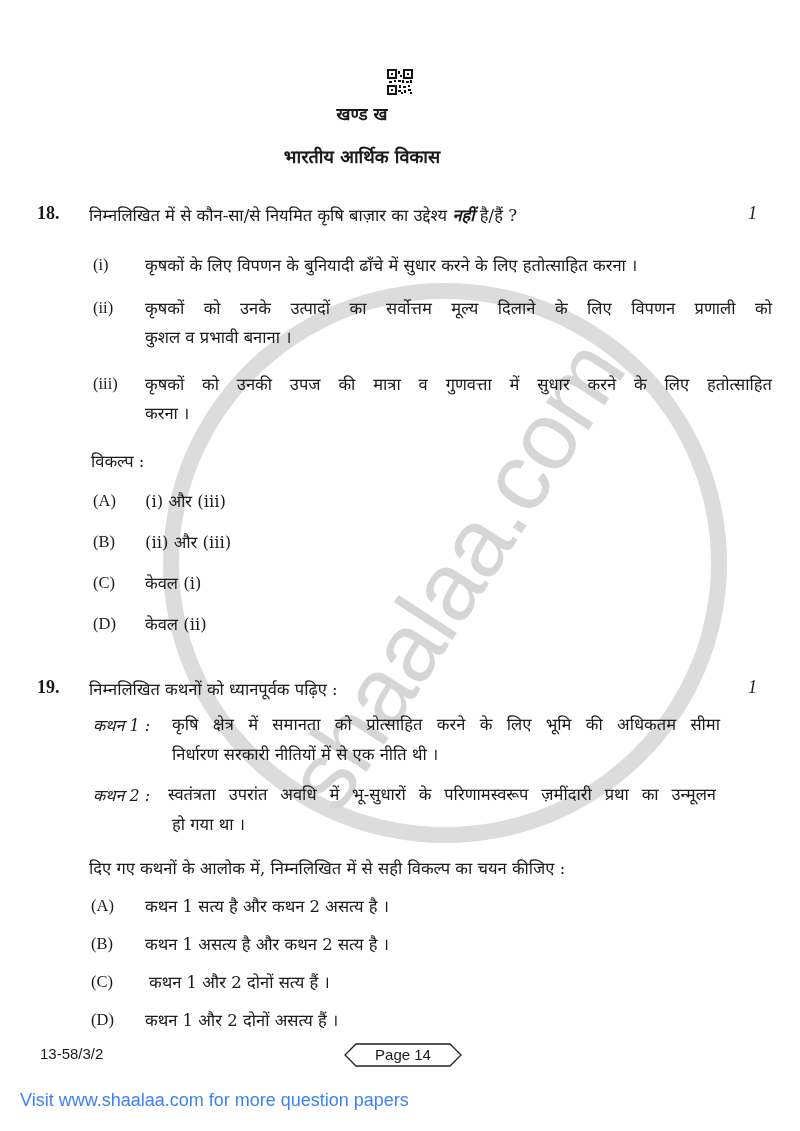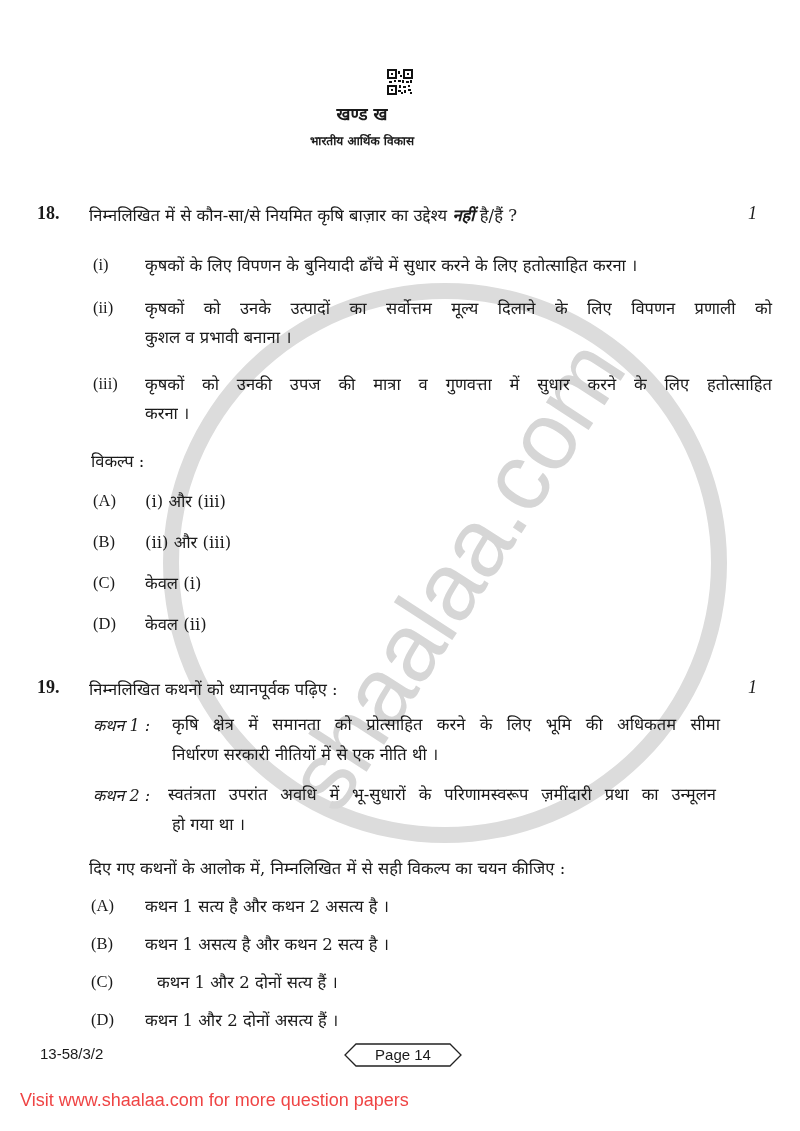--- a/index.html
+++ b/index.html
@@ -27,21 +27,21 @@
 
   
   .qr {
     position: absolute; left: 387px; top: 69px; width: 26px; height: 26px;
   }
   .section-title {
     position: absolute; left: 0; width: 724px; text-align: center;
     font-weight: bold; font-size: 17px;
   }
   .st1 { top: 102px; }
-  .st2 { top: 132px; font-size: 12px; }
+  .st2 { top: 144px; font-size: 18px; }
 
   
   .qnum {
     position: absolute; left: 37px; font-weight: bold; font-size: 18px;
     font-family: "Liberation Serif", serif;
   }
   .marks {
     position: absolute; left: 748px; font-style: italic; font-size: 18px;
     font-family: "Liberation Serif", serif;
   }
@@ -65,21 +65,21 @@
   .page-badge {
     position: absolute; left: 344px; top: 1043px; width: 118px; height: 16px;
   }
   .page-badge svg { position: absolute; left: 0; top: 0; }
   .page-badge span {
     position: absolute; left: 0; top: 3px; width: 118px; text-align: center;
     font-size: 15px; font-family: "Liberation Sans", sans-serif;
   }
   .visit {
     position: absolute; left: 20px; top: 1090px; font-size: 18px;
-    font-family: "Liberation Sans", sans-serif; color: #ef4444;
+    font-family: "Liberation Sans", sans-serif; color: #3b82f6;
   }
 </style>
 </head>
 <body>
 
 <div class="page">
 
   <div class="wm-circle"></div>
   <div class="wm-text">shaalaa.com</div>
 
@@ -186,21 +186,21 @@
         <div>
           <div class="label" style="left:91px; top:896px;">(A)</div>
           <div class="line" style="left:145px; top:894px;">कथन 1 सत्य है और कथन 2 असत्य है ।</div>
         </div>
         <div>
           <div class="label" style="left:91px; top:934px;">(B)</div>
           <div class="line" style="left:145px; top:932px;">कथन 1 असत्य है और कथन 2 सत्य है ।</div>
         </div>
         <div>
           <div class="label" style="left:91px; top:972px;">(C)</div>
-          <div class="line" style="left:157px; top:970px;">कथन 1 और 2 दोनों सत्य हैं ।</div>
+          <div class="line" style="left:149px; top:970px;">कथन 1 और 2 दोनों सत्य हैं ।</div>
         </div>
         <div>
           <div class="label" style="left:91px; top:1010px;">(D)</div>
           <div class="line" style="left:145px; top:1008px;">कथन 1 और 2 दोनों असत्य हैं ।</div>
         </div>
       </div>
     </div>
 
     <div class="code">13-58/3/2</div>
     <div class="page-badge">

